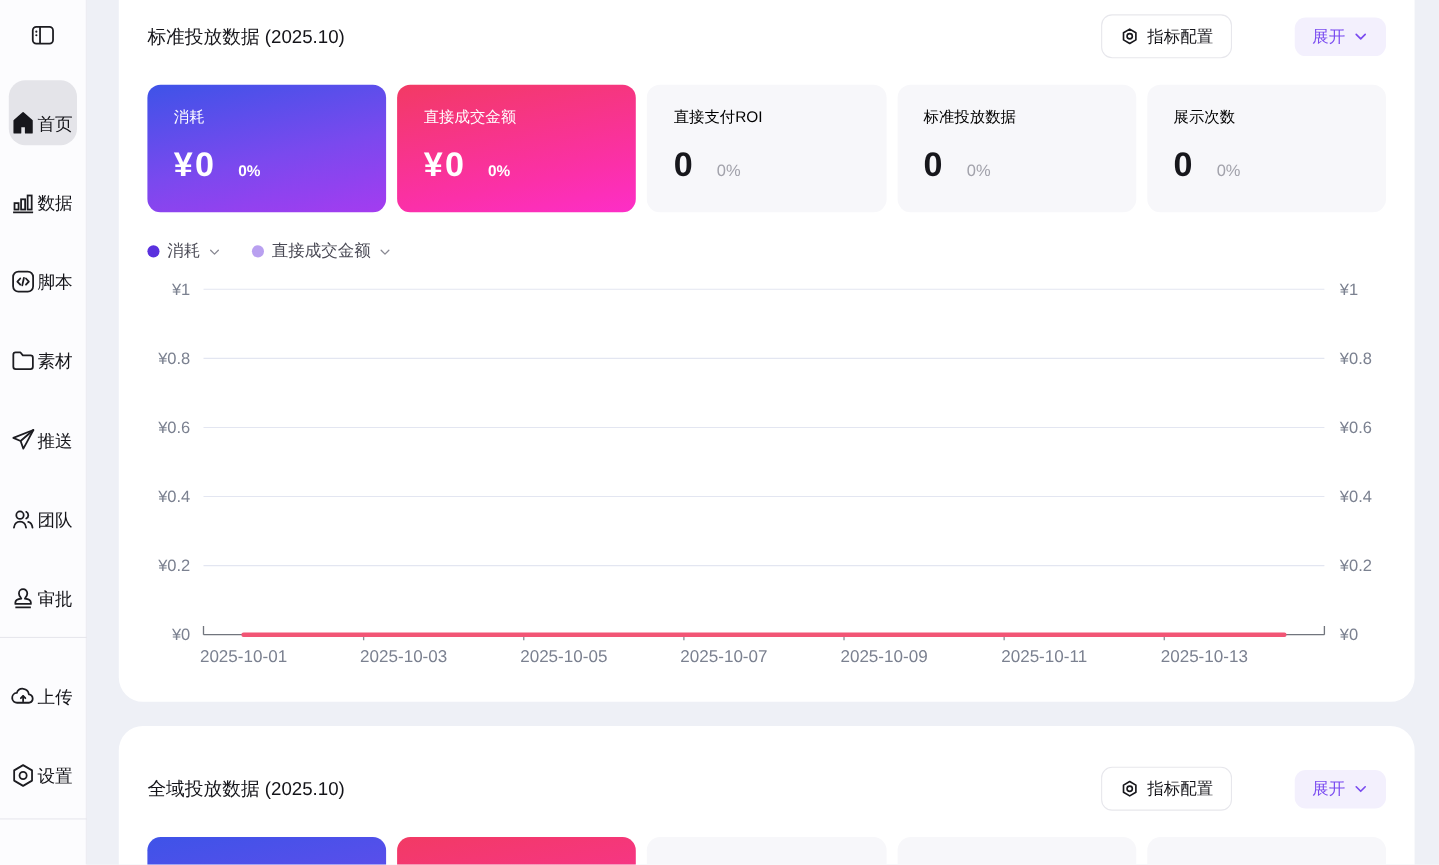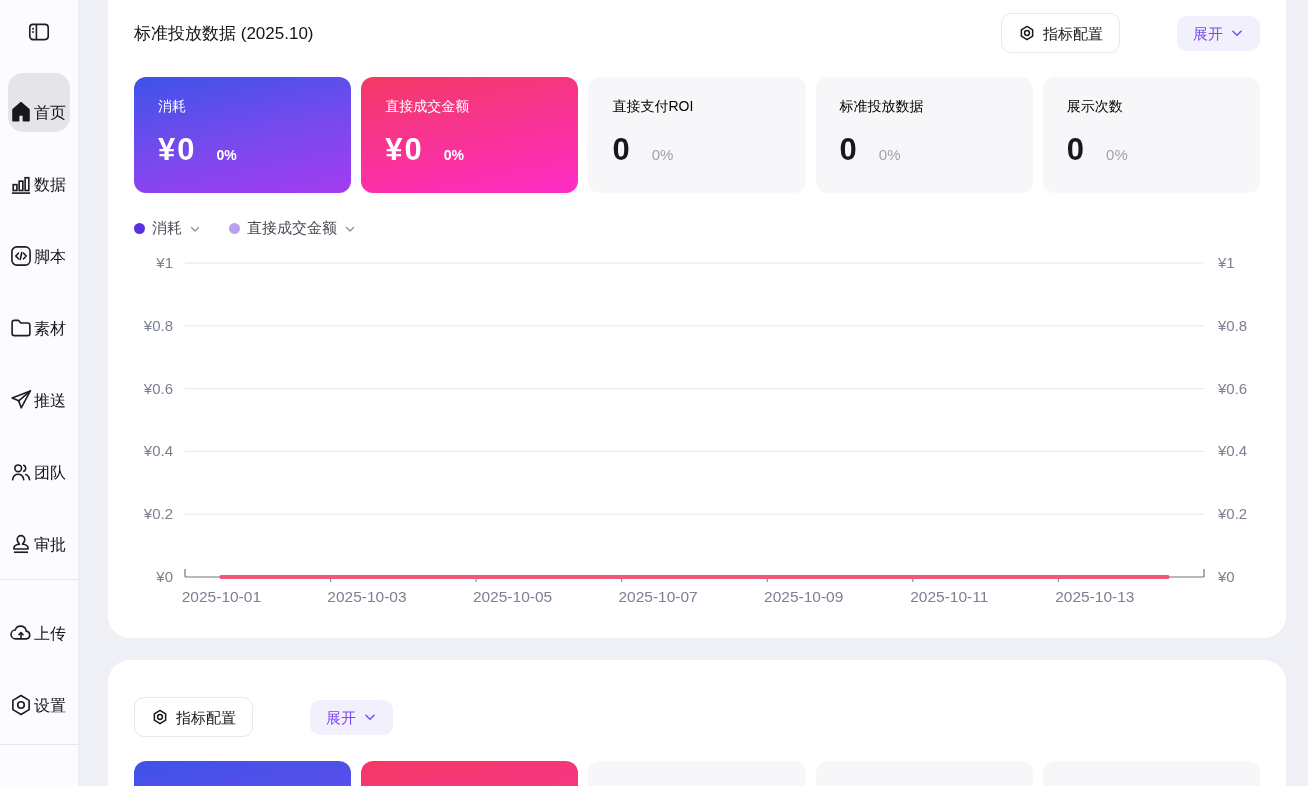--- a/index.html
+++ b/index.html
@@ -299,20 +299,21 @@
           <text x="841.2500000000001" y="356" text-anchor="middle" fill="#7b8190" font-size="15.5" font-family="Liberation Sans, sans-serif">2025-10-11</text>
           <text x="986.8214285714287" y="356" text-anchor="middle" fill="#7b8190" font-size="15.5" font-family="Liberation Sans, sans-serif">2025-10-13</text>
           <polyline points="113.39285714285714,331 186.17857142857144,331 258.9642857142857,331 331.75,331 404.53571428571433,331 477.3214285714286,331 550.1071428571429,331 622.8928571428572,331 695.6785714285714,331 768.4642857142858,331 841.2500000000001,331 914.0357142857143,331 986.8214285714287,331 1059.607142857143,331" fill="none" stroke="#5a31de" stroke-width="3" stroke-linecap="round"></polyline>
           <polyline points="113.39285714285714,331 186.17857142857144,331 258.9642857142857,331 331.75,331 404.53571428571433,331 477.3214285714286,331 550.1071428571429,331 622.8928571428572,331 695.6785714285714,331 768.4642857142858,331 841.2500000000001,331 914.0357142857143,331 986.8214285714287,331 1059.607142857143,331" fill="none" stroke="#f25575" stroke-width="4" stroke-linecap="round"></polyline>
         </svg>
     </div>
   </section>
 
   <section class="section-card second">
     <div class="section-header">
+      <h2 class="section-title">全域投放数据 (2025.10)</h2>
       <div class="header-actions">
         <button class="btn btn-config">
           <svg width="18" height="18" viewBox="0 0 24 24" fill="none" stroke="#17171c" stroke-width="2" stroke-linejoin="round">
             <path d="M12 3.3 19.5 7.7v8.6L12 20.7 4.5 16.3V7.7Z"></path>
             <circle cx="12" cy="12" r="3.2"></circle>
           </svg>
           <span>指标配置</span>
         </button>
         <button class="btn btn-expand">
           <span>展开</span>

